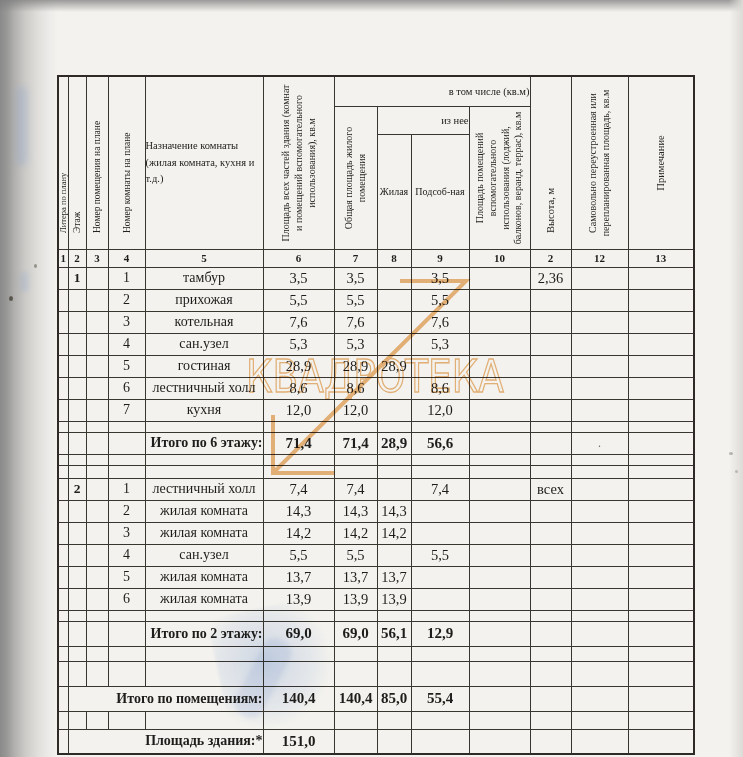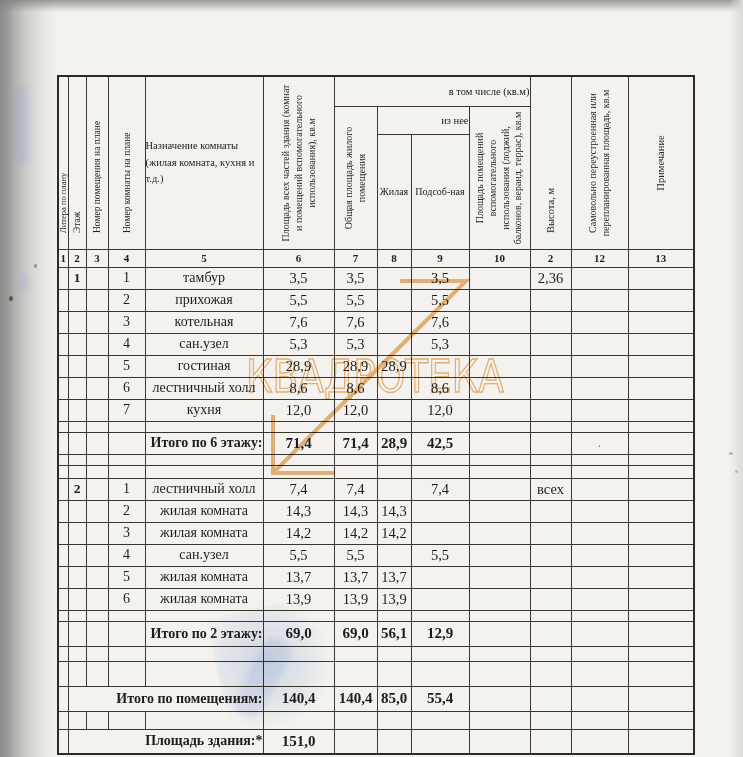--- a/index.html
+++ b/index.html
@@ -279,21 +279,21 @@
         </tr>
         <tr style="height: 22px;">
           <td></td>
           <td></td>
           <td></td>
           <td></td>
           <td class="tlabel">Итого по 6 этажу:</td>
           <td class="val bold">71,4</td>
           <td class="val bold">71,4</td>
           <td class="val bold">28,9</td>
-          <td class="val bold">42,5</td>
+          <td class="val bold">56,6</td>
           <td class="val bold"></td>
           <td class="val bold"></td>
           <td class="val bold dot">.</td>
           <td class="val bold"></td>
         </tr>
         <tr style="height: 11px;">
           <td></td>
           <td></td>
           <td></td>
           <td></td>

